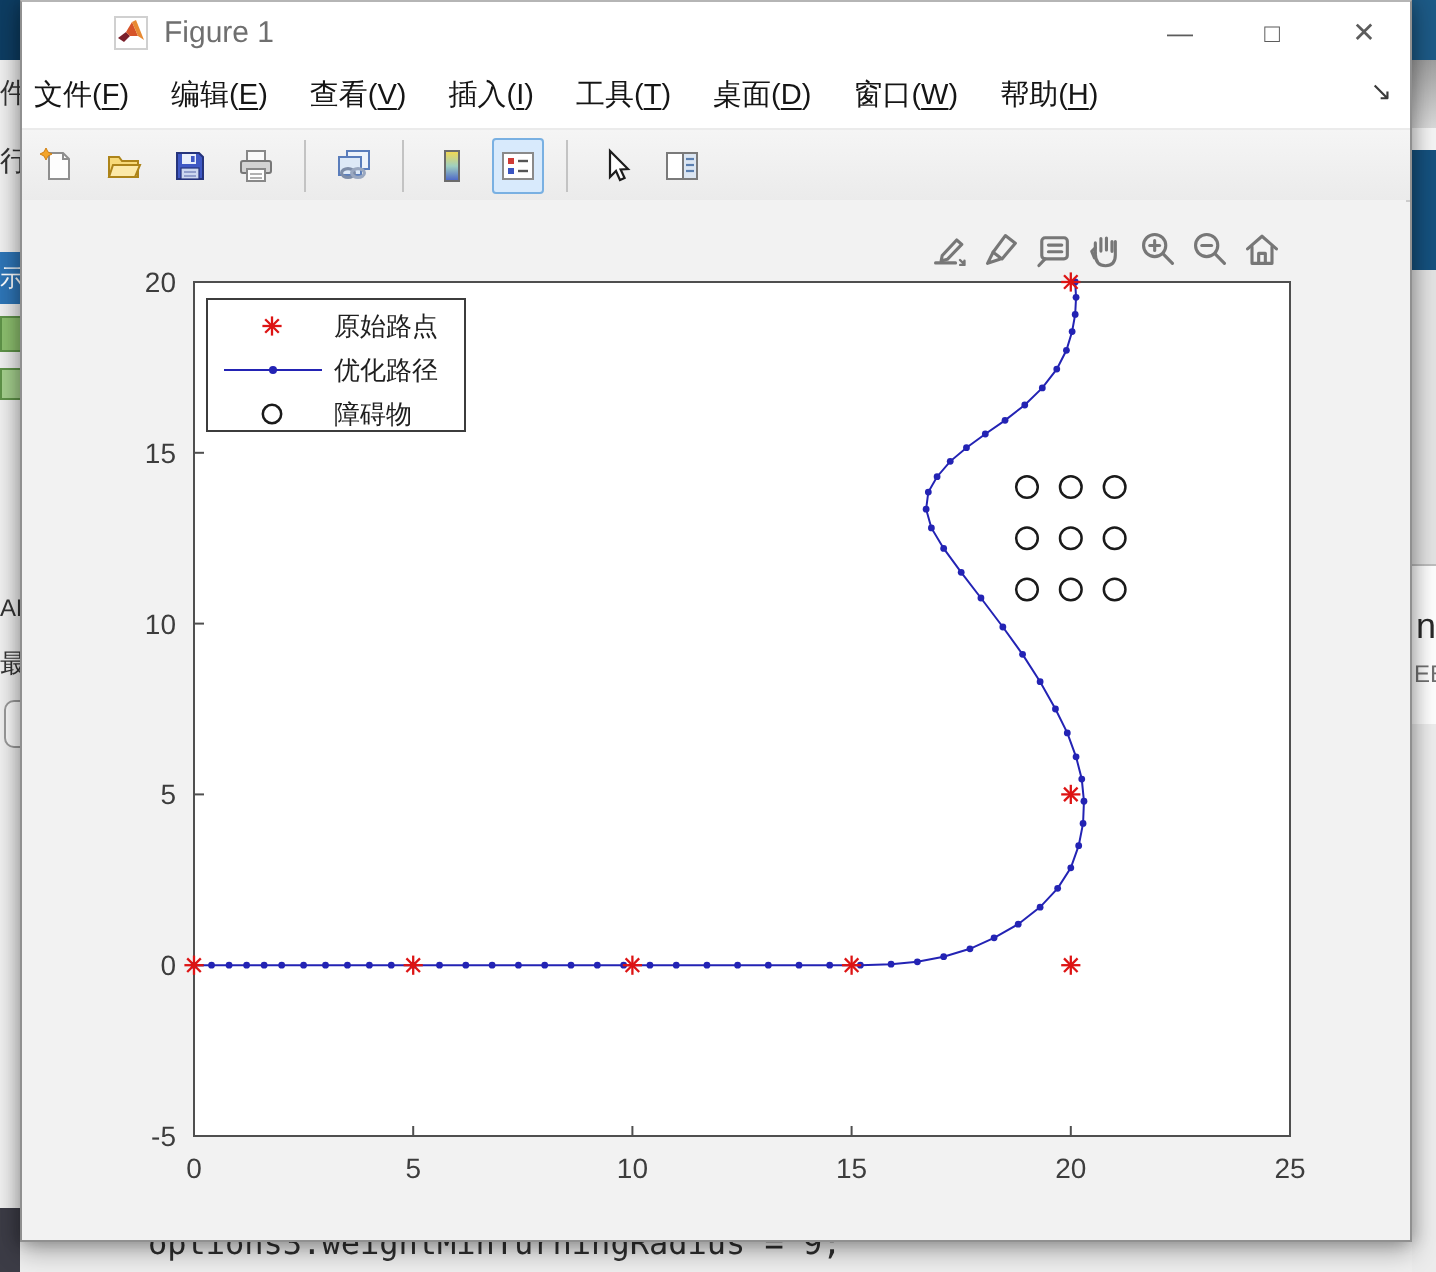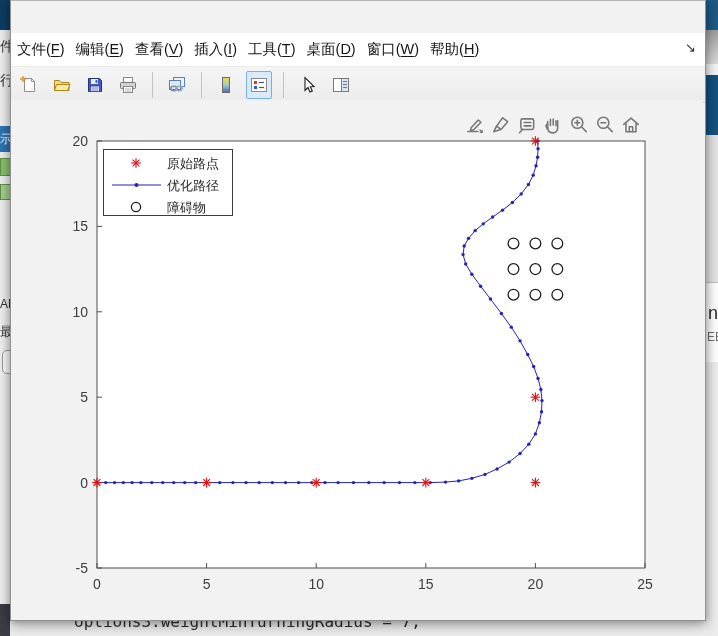--- a/index.html
+++ b/index.html
@@ -22,22 +22,22 @@
   }
   #title-bar{height:30px;background:#ffffff;display:flex;align-items:center;position:relative}
   #title-icon{width:17px;height:17px;margin-left:46px;flex:0 0 auto}
   #title-text{margin-left:8px;font-size:15px;color:#6f6f6f}
   #win-controls{position:absolute;right:0;top:0;height:30px;display:flex}
   .win-btn{width:46px;height:30px;display:flex;align-items:center;justify-content:center;
     color:#5c5c5c;font-size:13px;cursor:default}
   .win-btn.close{font-size:14px}
   #menu-bar{
     height:33px;background:#ffffff;border-bottom:1px solid #ebebeb;
-    display:flex;align-items:center;gap:11px;padding-left:6px;
-    font-size:14.5px;color:#151515;position:relative;margin-top:32px;
+    display:flex;align-items:center;gap:21px;padding-left:6px;
+    font-size:14.5px;color:#151515;position:relative;
   }
   .menu-item{cursor:default}
   .menu-item u{text-underline-offset:2px}
   #dock-arrow{position:absolute;right:9px;top:7px;font-size:13px;color:#3a3a3a}
   #fig-toolbar{
     height:35px;background:linear-gradient(#f5f5f5,#ebebeb);
     border-bottom:1px solid #cccccc;display:flex;align-items:center;padding-left:5px;gap:7px;
   }
   .tb-btn{width:24px;height:26px;display:flex;align-items:center;justify-content:center;border:1px solid transparent}
   .tb-btn.active{background:#d8eafc;border:1px solid #79b0e2;border-radius:2px}
@@ -67,24 +67,38 @@
 <div class="bg-frag" style="left:706px;top:0;width:12px;height:30px;background:#1d5a86"></div>
 <div class="bg-frag" style="left:706px;top:30px;width:12px;height:34px;background:linear-gradient(#9e9e9e,#d9d9d9)"></div>
 <div class="bg-frag" style="left:706px;top:64px;width:12px;height:11px;background:#f4f4f4"></div>
 <div class="bg-frag" style="left:706px;top:75px;width:12px;height:60px;background:#15517e"></div>
 <div class="bg-frag" style="left:706px;top:135px;width:12px;height:147px;background:#e2e2e2"></div>
 <div class="bg-frag" style="left:706px;top:282px;width:12px;height:80px;background:#fdfdfd;border-top:1px solid #bdbdbd"></div>
 <div class="bg-frag bg-text" style="left:708px;top:303px;width:10px;height:16px;font-size:18px;color:#2a2a2a">ni</div>
 <div class="bg-frag bg-text" style="left:707px;top:330px;width:11px;height:16px;font-size:12px;color:#707070">EB</div>
 <div class="bg-frag" style="left:706px;top:362px;width:12px;height:274px;background:#ececec"></div>
 
-<div id="bg-code-line">options3.weightMinTurningRadius = 7;</div>
+<div id="bg-code-line">options3.weightMinTurningRadius = 9;</div>
 
 <div id="fig-window">
 
+  <div id="title-bar">
+    <svg id="title-icon" viewBox="0 0 17 17">
+      <rect x="0.5" y="0.5" width="16" height="16" fill="#ffffff" stroke="#d0d0d0"></rect>
+      <polygon points="2,11 6,8 8,10 5,13" fill="#7a1f2b"></polygon>
+      <polygon points="6,8 9,3 12,10 8,10" fill="#d6542a"></polygon>
+      <polygon points="9,3 11,2 15,12 12,10" fill="#e88a33"></polygon>
+    </svg>
+    <span id="title-text">Figure 1</span>
+    <div id="win-controls">
+      <div class="win-btn">—</div>
+      <div class="win-btn">□</div>
+      <div class="win-btn close">✕</div>
+    </div>
+  </div>
 
   <nav id="menu-bar">
     <span class="menu-item">文件(<u>F</u>)</span>
       <span class="menu-item">编辑(<u>E</u>)</span>
       <span class="menu-item">查看(<u>V</u>)</span>
       <span class="menu-item">插入(<u>I</u>)</span>
       <span class="menu-item">工具(<u>T</u>)</span>
       <span class="menu-item">桌面(<u>D</u>)</span>
       <span class="menu-item">窗口(<u>W</u>)</span>
       <span class="menu-item">帮助(<u>H</u>)</span>

